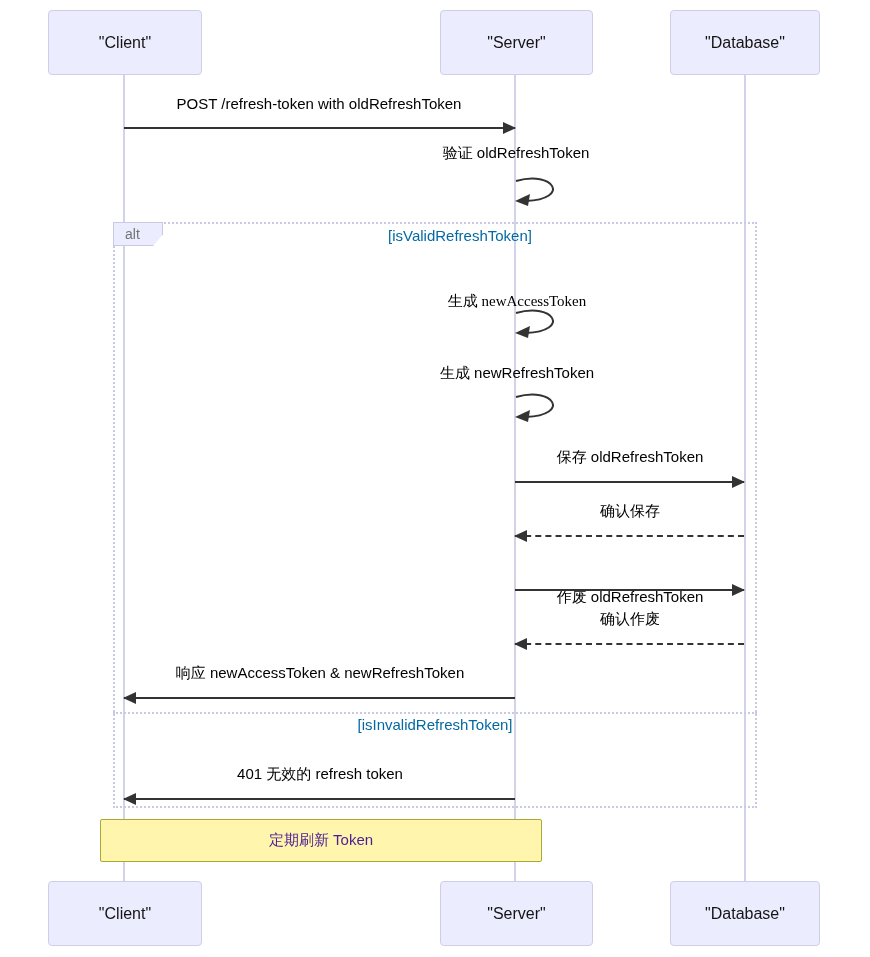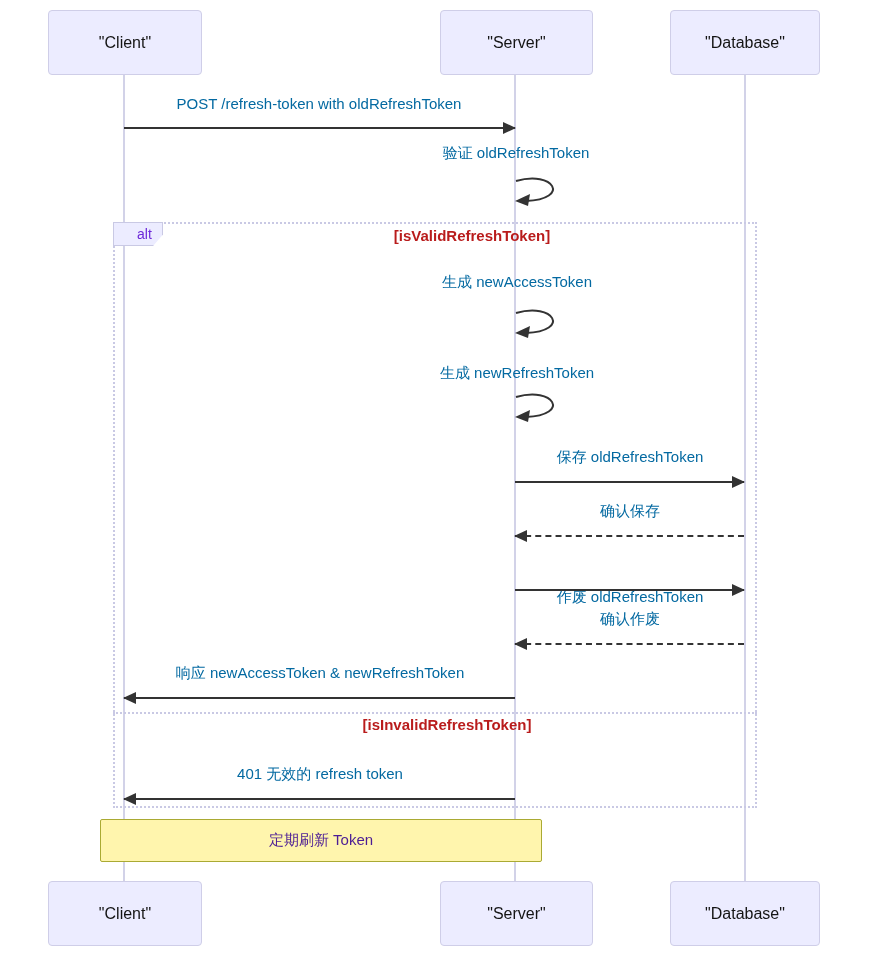--- a/index.html
+++ b/index.html
@@ -8,45 +8,45 @@
     font-family:"Liberation Sans", sans-serif; overflow:hidden;
   }
   .lifeline { position:absolute; width:2px; background:#d2d2e8; }
   .actor {
     position:absolute; background:#ECECFF; border:1px solid #cfcee8;
     border-radius:4px; display:flex; align-items:center; justify-content:center;
     font-size:16px; color:#141414;
   }
   .msg-label {
     position:absolute; transform:translateX(-50%); white-space:nowrap;
-    font-size:15px; color:#0369a1;
+    font-size:15px; color:#000000;
   }
   .mline { position:absolute; height:0; border-top:2px solid #333333; }
   .mline.dashed { border-top-style:dashed; }
   .arrow-r {
     position:absolute; right:-1px; top:-7px; width:0; height:0;
     border-top:6px solid transparent; border-bottom:6px solid transparent;
     border-left:13px solid #333333;
   }
   .arrow-l {
     position:absolute; left:-1px; top:-7px; width:0; height:0;
     border-top:6px solid transparent; border-bottom:6px solid transparent;
     border-right:13px solid #333333;
   }
   .selfloop { position:absolute; }
   .frame { position:absolute; border:2px dotted #c9c9e4; box-sizing:border-box; }
   .frame-tab {
     position:absolute; background:#ECECFF; border:1px solid #c9c9e4;
     clip-path:polygon(0 0,100% 0,100% 52%,80% 100%,0 100%);
-    font-size:14px; color:#6d28d9; display:flex; align-items:center;
-    padding-left:23px; box-sizing:border-box;
+    font-size:14px; color:#737373; display:flex; align-items:center;
+    padding-left:11px; box-sizing:border-box;
   }
   .cond {
-    position:absolute; transform:translateX(-50%); font-weight:bold;
-    font-size:15px; color:#b91c1c; white-space:nowrap;margin-left:12px;
+    position:absolute; transform:translateX(-50%); font-weight:normal;
+    font-size:15px; color:#0369a1; white-space:nowrap;
   }
   .divider { position:absolute; height:0; border-top:2px dotted #c9c9e4; }
   .note {
     position:absolute; background:#FFF5AD; border:1px solid #AAAA33;
     display:flex; align-items:center; justify-content:center;
     font-size:15px; color:#4c1d95; border-radius:2px;
   }
   .watermark { position:absolute; font-size:17px; color:rgba(150,150,160,0.85); }
 </style>
 </head>
@@ -83,21 +83,21 @@
     </svg>
   </div>
 
   <div class="frame" style="left:113px; top:222px; width:644px; height:586px;"></div>
   <div class="frame-tab" style="left:113px; top:222px; width:50px; height:24px;">
     <span>alt</span>
   </div>
   <div class="cond" style="left:460px; top:227px;">[isValidRefreshToken]</div>
 
   <div>
-    <div class="msg-label" style="left:517px; top:273px;">生成 newAccessToken</div>
+    <div class="msg-label" style="left:517px; top:292px;font-family:Liberation Serif, serif;">生成 newAccessToken</div>
     <svg class="selfloop" style="left:514px; top:308px;" width="58" height="31" viewBox="0 0 58 31">
       <path d="M2 5 C 40 -6, 57 23, 12 25" fill="none" stroke="#333" stroke-width="2"></path>
       <polygon points="1,25 16,18 14,30" fill="#333"></polygon>
     </svg>
   </div>
 
   <div>
     <div class="msg-label" style="left:517px; top:364px;">生成 newRefreshToken</div>
     <svg class="selfloop" style="left:514px; top:392px;" width="58" height="31" viewBox="0 0 58 31">
       <path d="M2 5 C 40 -6, 57 23, 12 25" fill="none" stroke="#333" stroke-width="2"></path>

